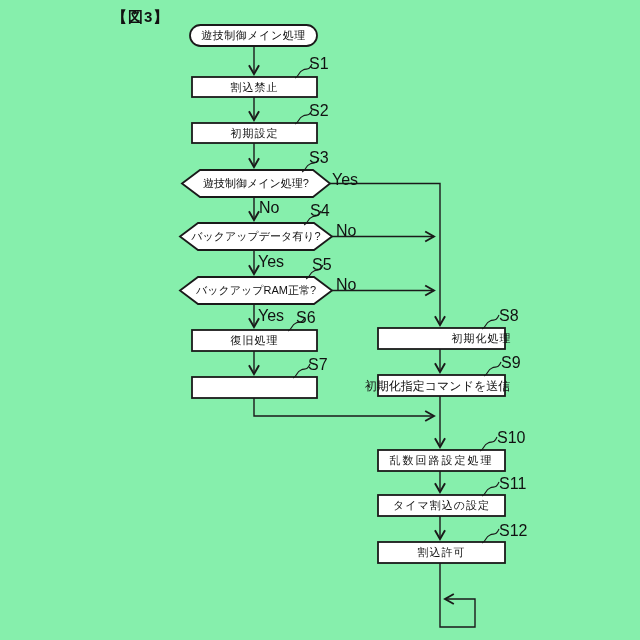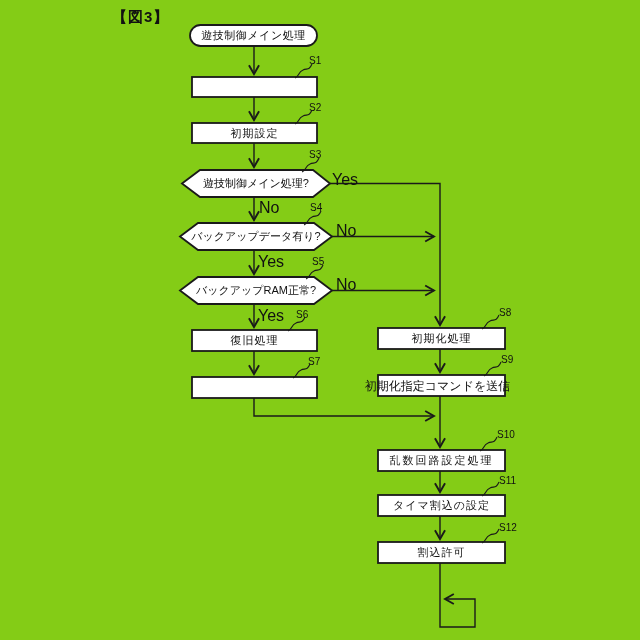--- a/index.html
+++ b/index.html
@@ -1,29 +1,29 @@
 <!DOCTYPE html>
 <html><head>
 <meta charset="utf-8">
 <style>
   html,body{margin:0;padding:0;background:#fff;}
   .stage{
-    position:relative;width:640px;height:640px;background:#84cc16;
+    position:relative;width:640px;height:640px;background:#86efac;
     font-family:"Liberation Sans","DejaVu Sans",sans-serif;color:#111;
     overflow:hidden;
   }
   .wires{position:absolute;left:0;top:0;}
   .txt{
     position:absolute;display:flex;align-items:center;justify-content:center;
     text-align:center;font-size:11px;letter-spacing:1px;color:#111;
     white-space:nowrap;line-height:1;
   }
   .txt.tight{letter-spacing:0;}
   .step{
-    position:absolute;font-size:10px;color:#111;line-height:1;
+    position:absolute;font-size:16px;color:#111;line-height:1;
     font-family:"Liberation Sans","DejaVu Sans",sans-serif;
   }
   .branch{
     position:absolute;font-size:16px;color:#111;line-height:1;
   }
   .fig-title{
     position:absolute;left:112px;top:9px;font-size:15px;font-weight:bold;
     letter-spacing:1px;line-height:1;
   }
 </style>
@@ -86,26 +86,27 @@
       <path d="M484,376 c 4,-1 3,-6 8,-8 c 4,-2 6,1 9,-6"></path>
       <path d="M480,451 c 4,-1 3,-6 8,-8 c 4,-2 6,1 9,-6"></path>
       <path d="M482,496 c 4,-1 3,-6 8,-8 c 4,-2 6,1 9,-6"></path>
       <path d="M482,543 c 4,-1 3,-6 8,-8 c 4,-2 6,1 9,-6"></path>
     </g>
   </svg>
 
   <div class="fig-title">【図3】</div>
 
   <div class="txt" style="left:190px;top:25px;width:127px;height:21px;letter-spacing:0.5px;">遊技制御メイン処理</div>
+  <div class="txt" style="left:192px;top:77px;width:125px;height:20px;">割込禁止</div>
   <div class="txt" style="left:192px;top:123px;width:125px;height:20px;">初期設定</div>
   <div class="txt tight" style="left:182px;top:170px;width:148px;height:27px;">遊技制御メイン処理?</div>
   <div class="txt tight" style="left:180px;top:223px;width:152px;height:27px;">バックアップデータ有り?</div>
   <div class="txt tight" style="left:180px;top:277px;width:152px;height:27px;">バックアップRAM正常?</div>
   <div class="txt" style="left:192px;top:330px;width:125px;height:21px;">復旧処理</div>
-  <div class="txt" style="left:378px;top:328px;width:127px;height:21px;">初期化処理</div>
+  <div class="txt" style="left:378px;top:328px;width:127px;height:21px;padding-left:40px;">初期化処理</div>
   <div class="txt tight" style="left:374px;top:375px;width:127px;height:21px;font-size:12px;">初期化指定コマンドを送信</div>
   <div class="txt" style="left:378px;top:450px;width:127px;height:21px;letter-spacing:2px;">乱数回路設定処理</div>
   <div class="txt" style="left:378px;top:495px;width:127px;height:21px;">タイマ割込の設定</div>
   <div class="txt" style="left:378px;top:542px;width:127px;height:21px;">割込許可</div>
 
   <div class="step" style="left:309px;top:56px;">S1</div>
   <div class="step" style="left:309px;top:103px;">S2</div>
   <div class="step" style="left:309px;top:150px;">S3</div>
   <div class="step" style="left:310px;top:203px;">S4</div>
   <div class="step" style="left:312px;top:257px;">S5</div>

